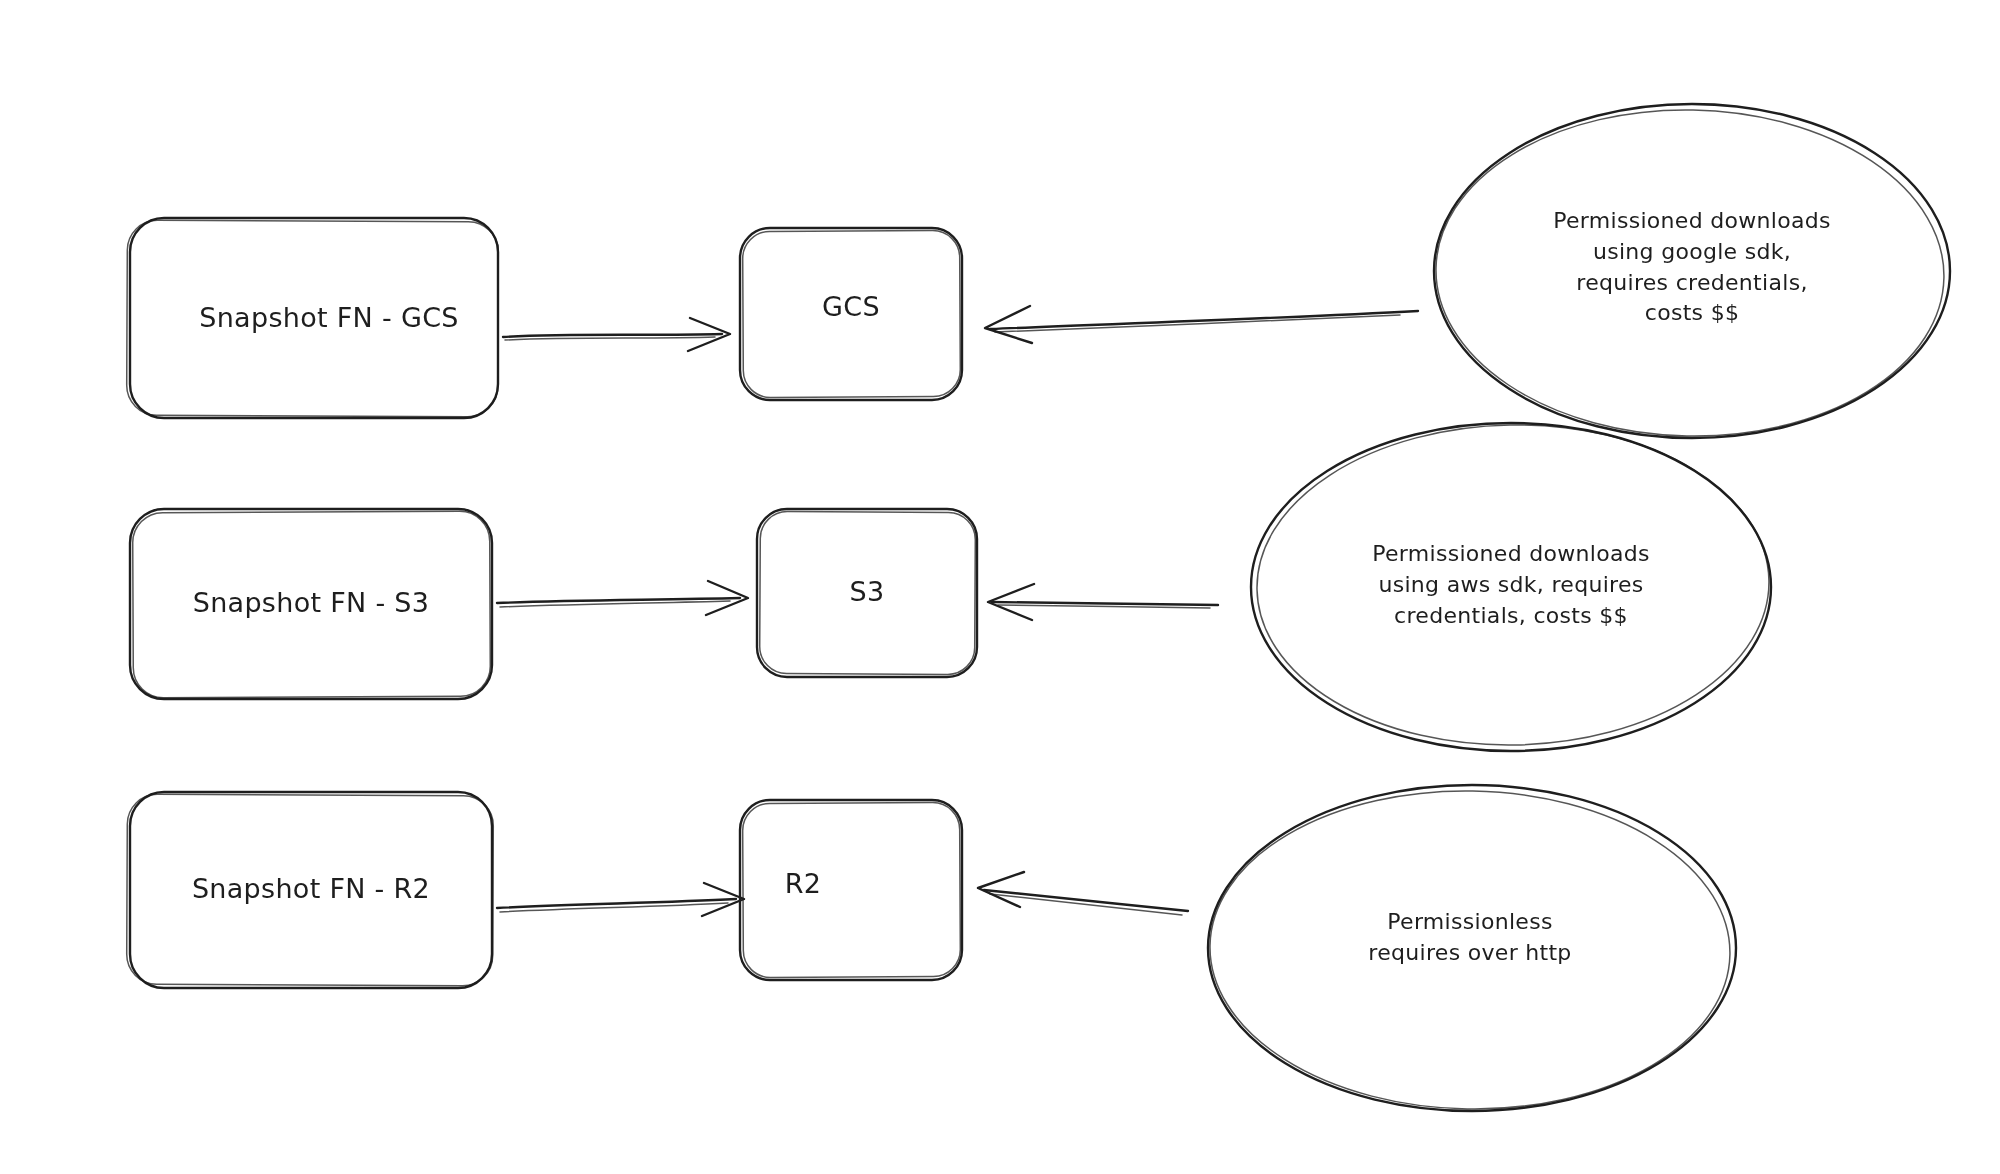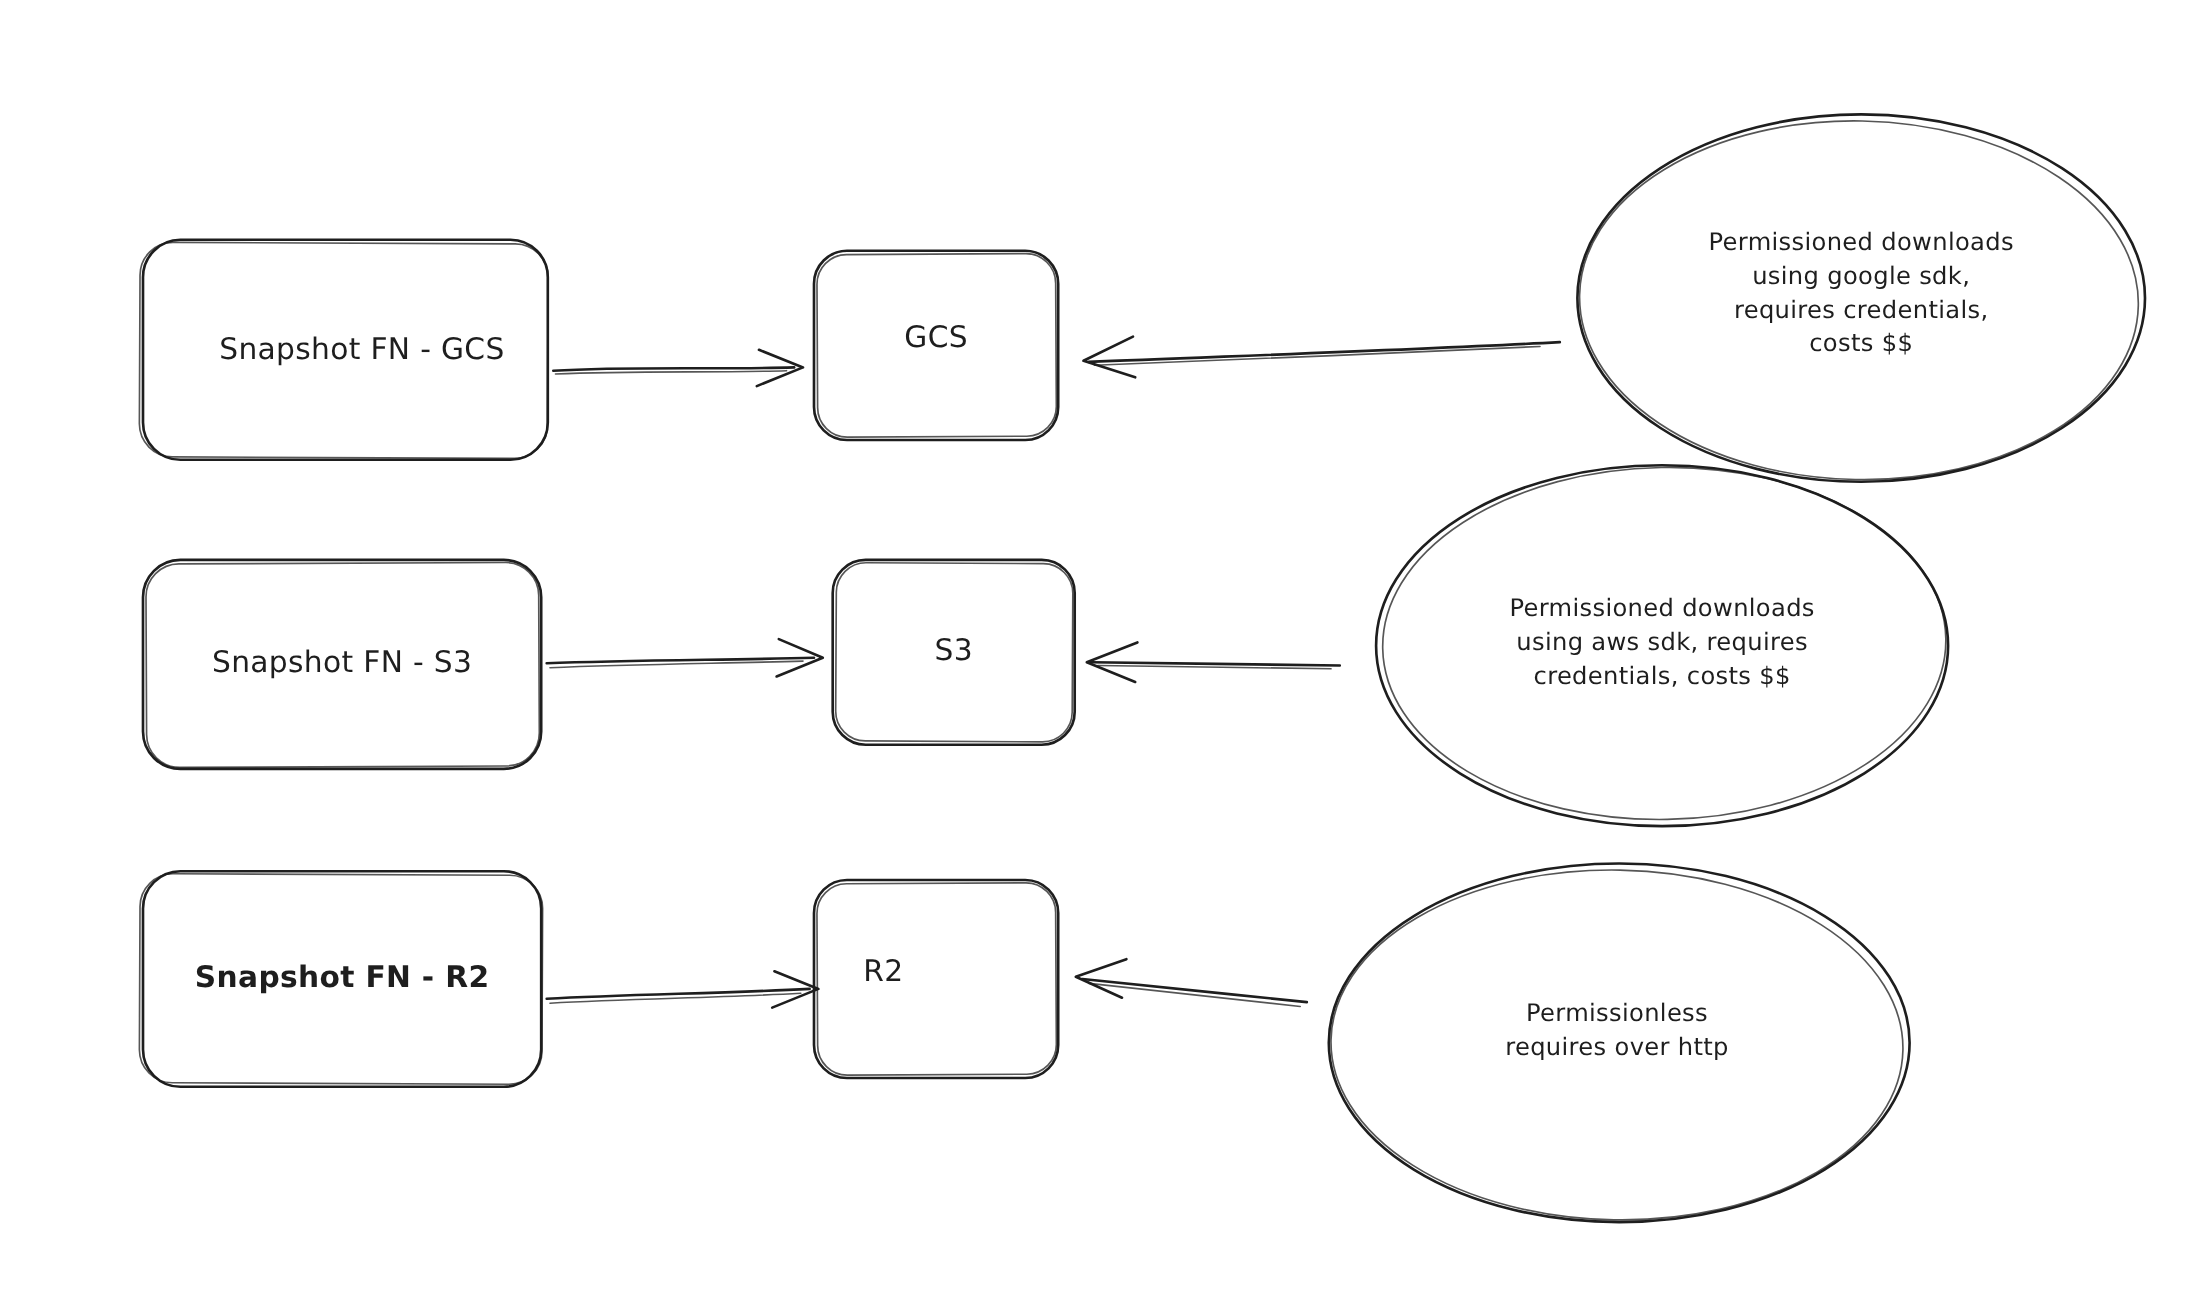--- a/index.html
+++ b/index.html
@@ -132,18 +132,18 @@
 using google sdk,
 requires credentials,
 costs $$</div>
 
   <div class="label" style="left:311px; top:603px;text-align:center;">Snapshot FN - S3</div>
   <div class="label" style="left:867px; top:592px;">S3</div>
   <div class="label note" style="left:1511px; top:585px;">Permissioned downloads
 using aws sdk, requires
 credentials, costs $$</div>
 
-  <div class="label" style="left:311px; top:889px;font-weight:bold;">Snapshot FN - R2</div>
+  <div class="label" style="left:311px; top:889px;">Snapshot FN - R2</div>
   <div class="label" style="left:803px; top:884px;">R2</div>
   <div class="label note" style="left:1470px; top:938px;">Permissionless
 requires over http</div>
 
 </div>
 
 </body></html>

